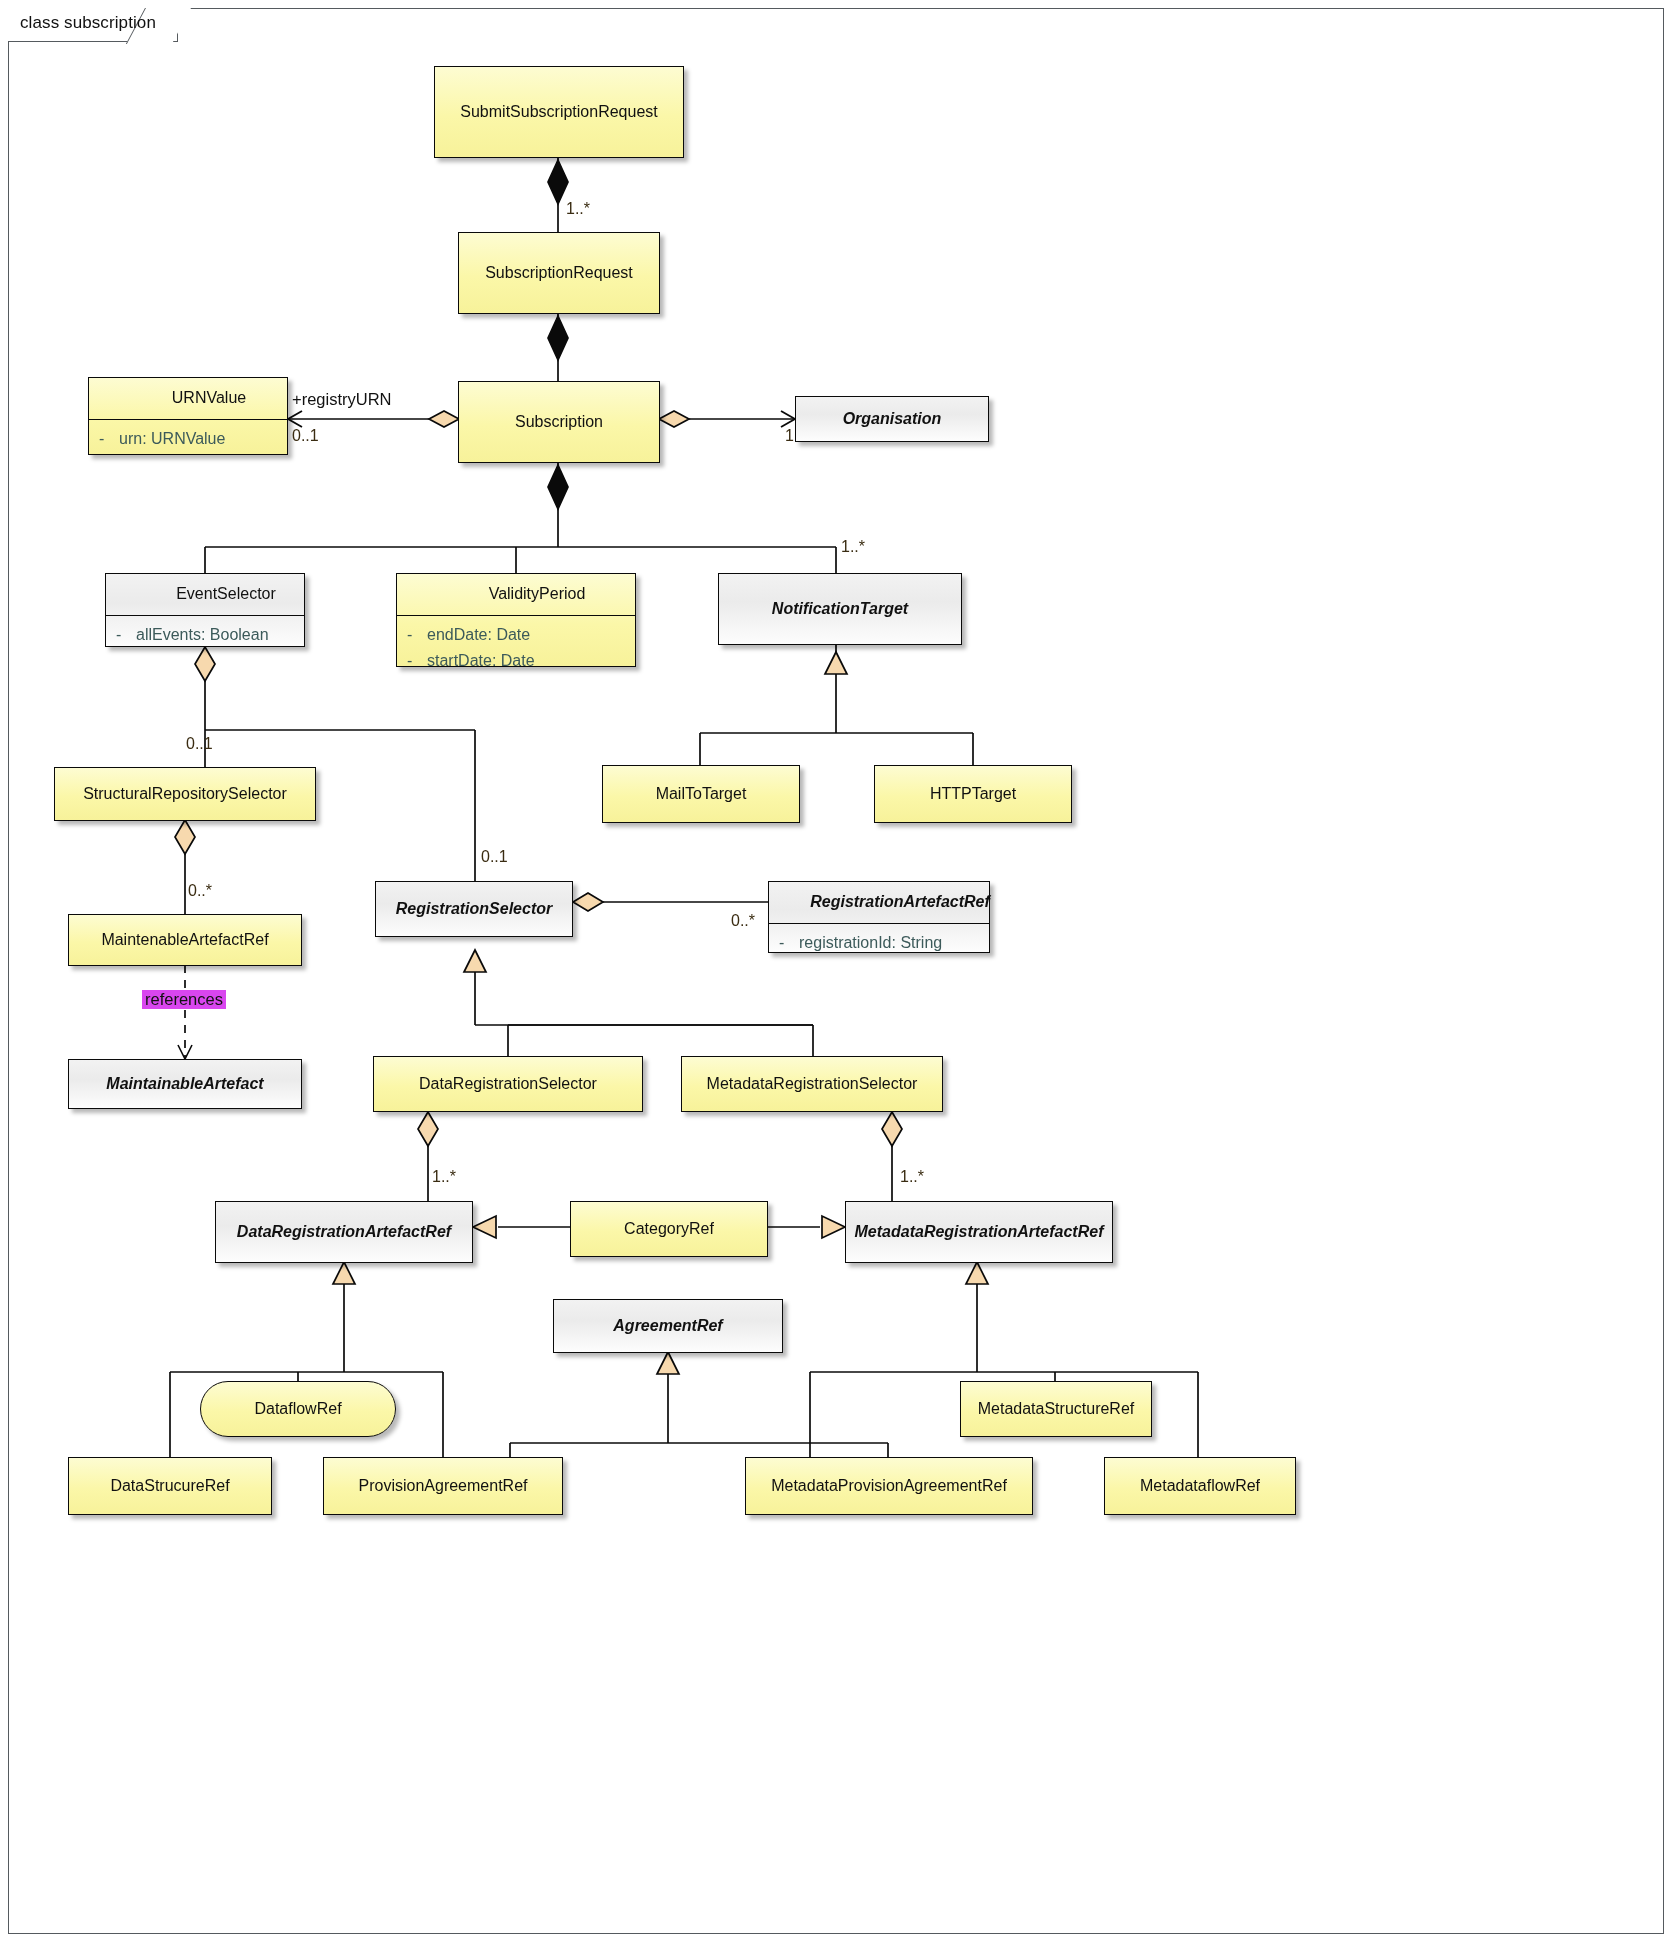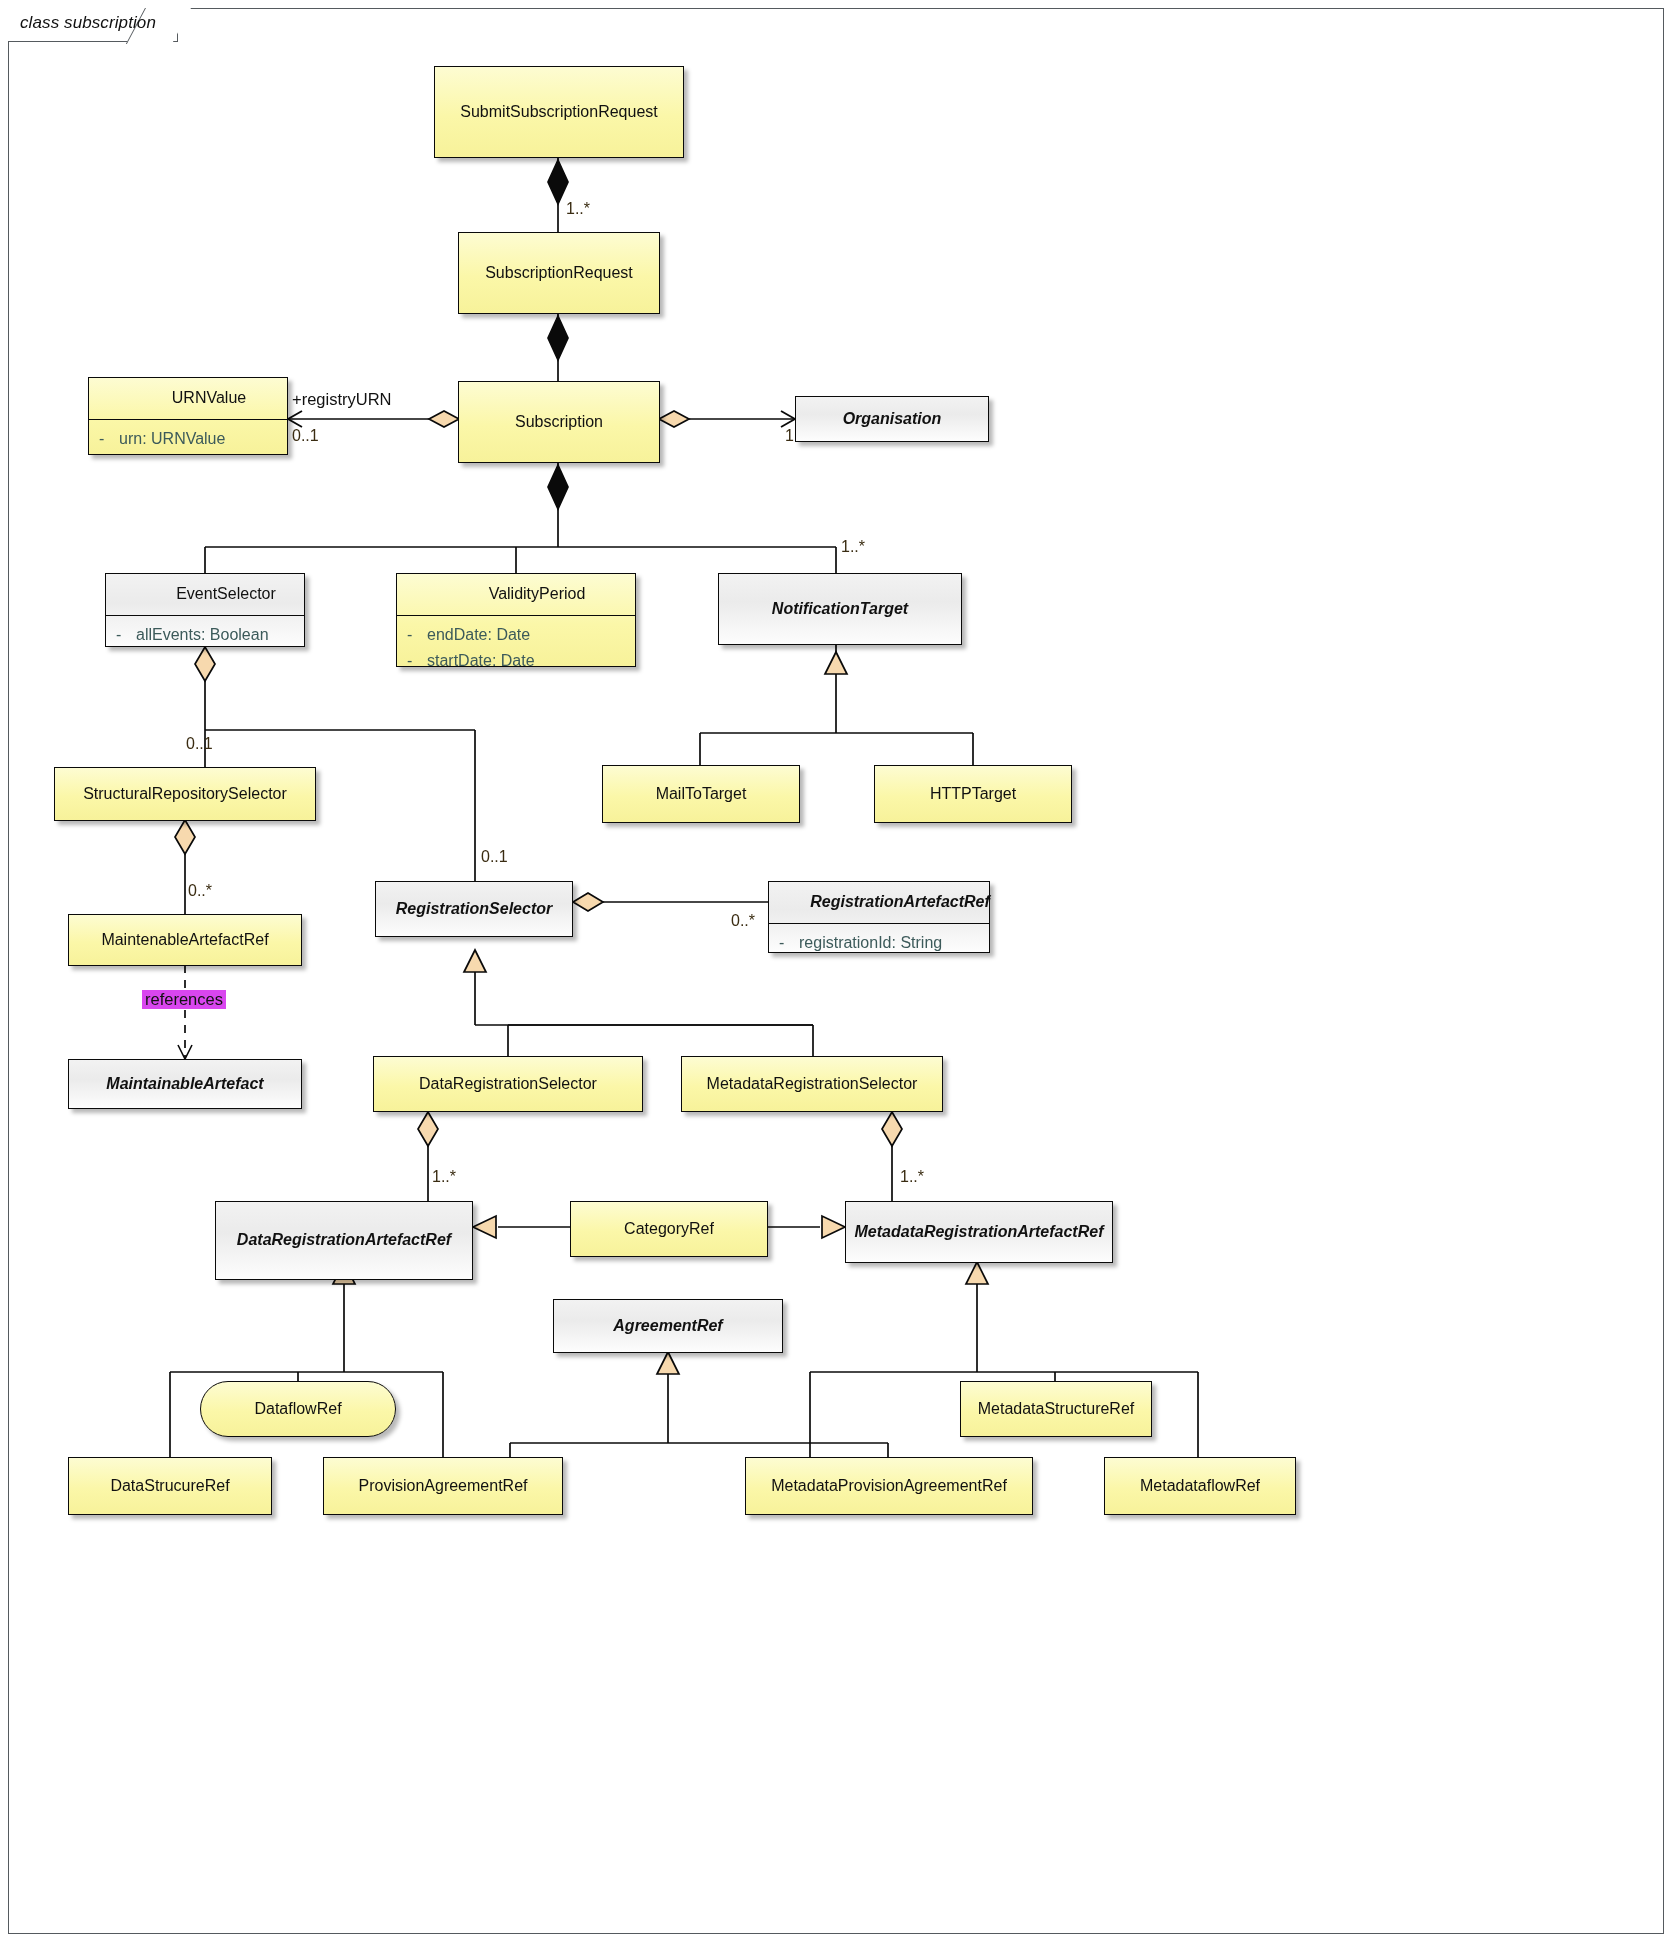--- a/index.html
+++ b/index.html
@@ -38,21 +38,20 @@
     border-left:1.5px solid #555a5e;
     box-sizing:border-box;
   }
   #frame-label{
     position:absolute;
     left:20px;top:13px;
     font-size:17px;
     color:#111;
     letter-spacing:.1px;
     white-space:nowrap;
-    font-style:italic;
   }
   
   #links{position:absolute;left:0;top:0;width:1680px;height:1946px;}
 
   .cls{
     position:absolute;
     box-sizing:border-box;
     border:1.6px solid #0a0a0a;
     box-shadow:4px 4px 4px rgba(0,0,0,.28);
     background:#fbf9b0;
@@ -331,21 +330,21 @@
   </div>
 
   <div class="cls yellow" style="left:373px;top:1056px;width:270px;height:56px;">
     <div class="title">DataRegistrationSelector</div>
   </div>
 
   <div class="cls yellow" style="left:681px;top:1056px;width:262px;height:56px;justify-content:center;">
     <div class="title">MetadataRegistrationSelector</div>
   </div>
 
-  <div class="cls grey abstract" style="left:215px;top:1201px;width:258px;height:79px;">
+  <div class="cls grey abstract" style="left:215px;top:1201px;width:258px;height:62px;">
     <div class="title">DataRegistrationArtefactRef</div>
   </div>
 
   <div class="cls yellow" style="left:570px;top:1201px;width:198px;height:56px;">
     <div class="title">CategoryRef</div>
   </div>
 
   <div class="cls grey abstract" style="left:845px;top:1201px;width:268px;height:62px;">
     <div class="title">MetadataRegistrationArtefactRef</div>
   </div>

